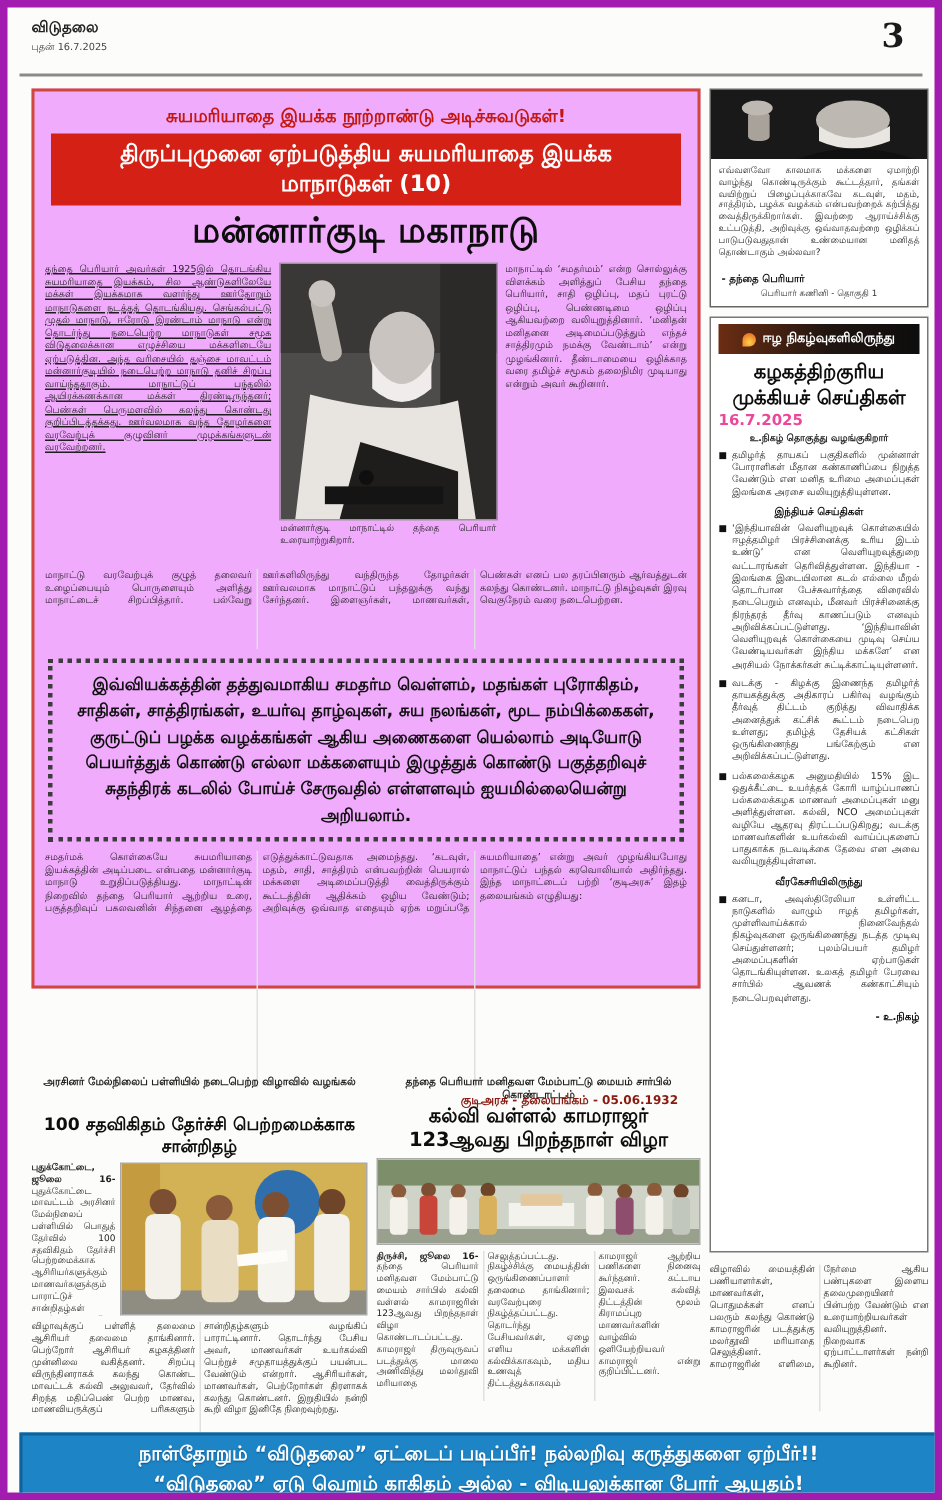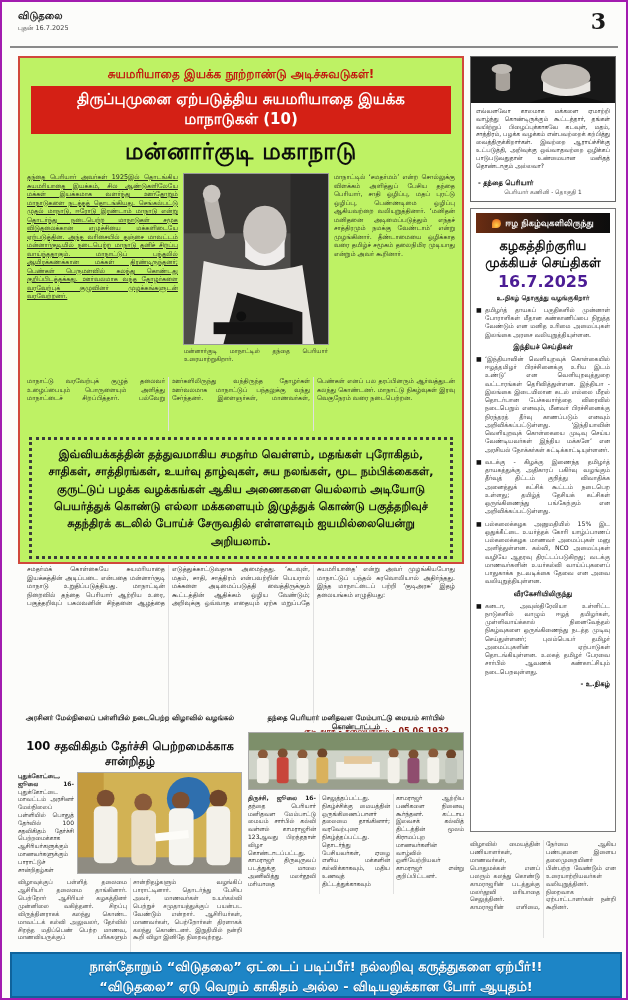--- a/index.html
+++ b/index.html
@@ -1,24 +1,24 @@
 <!DOCTYPE html>
 <html><head>
 <meta charset="utf-8">
 <style>
   html,body{margin:0;padding:0;background:#e8e8e4;}
   *{box-sizing:border-box;}
-  .page{position:relative;width:628px;height:1000px;background:#fcfcfa;font-family:"DejaVu Sans",sans-serif;overflow:hidden;border:2px solid #a21caf;}
+  .page{position:relative;width:628px;height:1000px;background:#fcfcfa;font-family:"DejaVu Sans",sans-serif;overflow:hidden;border:5px solid #a21caf;}
   
   .masthead{position:absolute;top:8px;left:16px;font-size:10px;font-weight:bold;color:#222;line-height:1.2;}
   .edition-date{position:absolute;top:22px;left:16px;font-size:6.5px;color:#444;}
   .page-number{position:absolute;top:6px;right:20px;font-size:22px;font-weight:bold;font-family:"DejaVu Serif",serif;color:#1a1a1a;}
   .header-rule{position:absolute;top:44px;left:8px;right:8px;border-top:2px solid #8a8a8a;}
   
-  .main-box{position:absolute;left:16px;top:54px;width:446px;height:508px;border:2.5px solid #d0483c;background:#bef264;padding:4px 7px;}
+  .main-box{position:absolute;left:16px;top:54px;width:446px;height:600px;border:2.5px solid #d0483c;background:#f0abfc;padding:4px 7px;}
   .kicker{color:#c3180f;font-weight:bold;font-size:12px;text-align:center;margin:5px 0 4px;}
   .series-banner{background:#d42015;color:#fff;font-weight:bold;font-size:15px;text-align:center;padding:4px 18px;margin:0 4px;}
   .headline{font-size:23px;font-weight:bold;text-align:center;margin:4px 0 5px;color:#0d0d0d;letter-spacing:.5px;}
   .body-row{display:flex;gap:5px;}
   .bcol{font-size:6.4px;line-height:1.33;text-align:justify;color:#1e1e1e;overflow:hidden;}
   .col1{width:152px;height:200px;text-decoration:underline;}
   .photo-stack{width:146px;}
   .main-photo{width:146px;height:172px;display:block;border:1px solid #999;}
   .caption{font-size:6.1px;line-height:1.25;text-align:justify;padding:2px 1px 0;color:#222;}
   .col3{width:122px;height:200px;}
@@ -32,21 +32,21 @@
   .pbox-title{width:76px;color:#f0f0f0;font-size:8px;font-weight:bold;text-align:center;padding-top:9px;line-height:1.6;}
   .pbox-photo{flex:1;height:46px;}
   .pbox-body{font-size:6px;line-height:1.3;text-align:justify;padding:4px 5px 0;color:#222;height:74px;overflow:hidden;}
   .pbox-sig{text-align:left;font-weight:bold;font-size:6.8px;padding:2px 7px 0;color:#111;}
   .pbox-src{text-align:center;font-size:5.8px;color:#333;padding-top:1px;}
   
   .ebox{position:absolute;left:468px;top:206px;width:146px;height:624px;border:1.5px solid #777;background:#fff;padding:4px 5px;}
   .ebox-banner{height:20px;background:linear-gradient(90deg,#6b2d12,#201511 55%,#0d0d0d);color:#fff;font-weight:bold;font-size:8.6px;display:flex;align-items:center;justify-content:center;gap:4px;}
   .flame{width:9px;height:9px;border-radius:50% 50% 50% 0;background:radial-gradient(circle at 50% 70%,#ffd24a,#e2581b);display:inline-block;}
   .ebox-title{font-size:13px;font-weight:bold;text-align:center;line-height:1.3;margin-top:5px;color:#0d0d0d;}
-  .ebox-date{font-size:16px;font-weight:bold;text-align:center;color:#4c1d95;}
+  .ebox-date{font-size:10px;font-weight:bold;color:#ec4899;}
   .ebox-sub{font-size:6.3px;font-weight:bold;text-align:center;margin:3px 0 4px;color:#222;}
   .ebullet{display:flex;gap:3px;font-size:6.2px;line-height:1.33;text-align:justify;margin-bottom:4px;color:#1e1e1e;}
   .bdot{flex:0 0 6px;font-size:6px;color:#111;}
   .ehead{font-size:6.8px;font-weight:bold;text-align:center;margin:2px 0 3px;color:#111;}
   .esig{text-align:right;font-weight:bold;font-size:6.8px;margin-top:2px;color:#111;}
   
   .school{position:absolute;left:16px;top:712px;width:224px;height:226px;}
   .kicker-sm{font-size:7px;font-weight:bold;text-align:center;color:#222;}
   .headline-2{font-size:11.5px;font-weight:bold;text-align:center;margin:16px 0 3px;color:#0d0d0d;}
   .school-row{display:flex;gap:3px;}
@@ -176,20 +176,24 @@
             <rect x="130" y="34" width="24" height="60" rx="6" fill="#f3f1ea"></rect>
           <rect x="78" y="60" width="34" height="8" fill="#fdfcf8" transform="rotate(-6 95 64)"></rect>
         </g>
       </svg>
     </div>
     <div class="twocol">விழாவுக்குப் பள்ளித் தலைமை ஆசிரியர் தலைமை தாங்கினார். பெற்றோர் ஆசிரியர் கழகத்தினர் முன்னிலை வகித்தனர். சிறப்பு விருந்தினராகக் கலந்து கொண்ட மாவட்டக் கல்வி அலுவலர், தேர்வில் சிறந்த மதிப்பெண் பெற்ற மாணவ, மாணவியருக்குப் பரிசுகளும் சான்றிதழ்களும் வழங்கிப் பாராட்டினார். தொடர்ந்து பேசிய அவர், மாணவர்கள் உயர்கல்வி பெற்றுச் சமுதாயத்துக்குப் பயன்பட வேண்டும் என்றார். ஆசிரியர்கள், மாணவர்கள், பெற்றோர்கள் திரளாகக் கலந்து கொண்டனர். இறுதியில் நன்றி கூறி விழா இனிதே நிறைவுற்றது.</div>
   </div>
 
   <div class="kamaraj">
     <div class="kicker-sm">தந்தை பெரியார் மனிதவள மேம்பாட்டு மையம் சார்பில் கொண்டாட்டம்</div>
+    <div class="headline-3">
+      <span>கல்வி வள்ளல் காமராஜர்</span><br>
+      <span>123ஆவது பிறந்தநாள் விழா</span>
+    </div>
     <svg class="photo-right" viewBox="0 0 216 58" preserveAspectRatio="none">
       <rect width="216" height="58" fill="#cfd3c8"></rect>
       <rect width="216" height="18" fill="#7d8f6a"></rect>
       <rect x="0" y="48" width="216" height="10" fill="#9aa08e"></rect>
       <rect x="88" y="30" width="44" height="16" fill="#f4f2ec"></rect>
       <rect x="96" y="24" width="28" height="8" fill="#e4c79a"></rect>
       <g>
         <circle cx="14" cy="22" r="5" fill="#8a5a3a"></circle>
           <rect x="8" y="26" width="12" height="26" rx="3" fill="#f3f1ea"></rect>
         <circle cx="34" cy="21" r="5" fill="#7c4f32"></circle>

